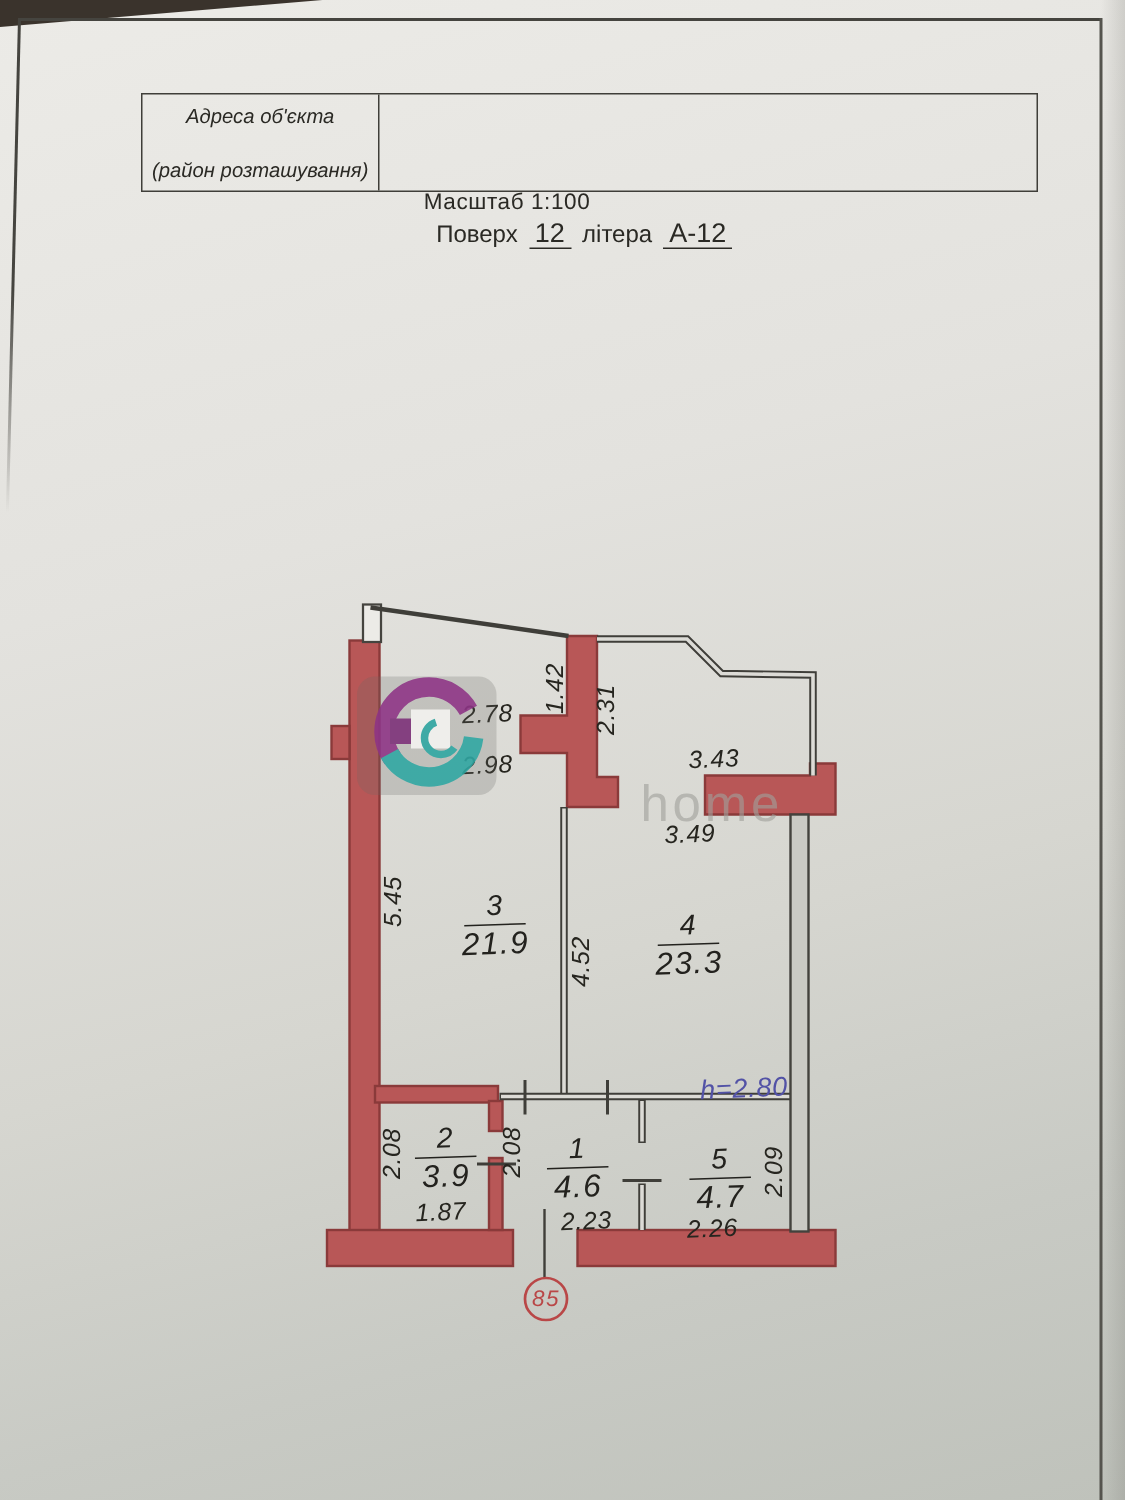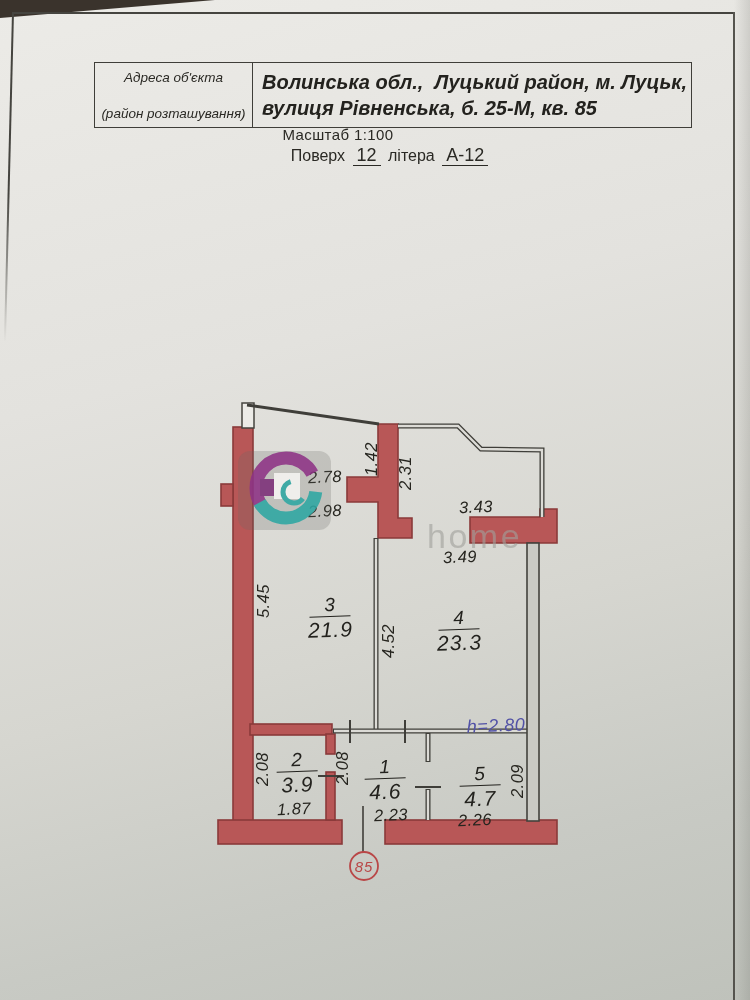--- a/index.html
+++ b/index.html
@@ -61,24 +61,20 @@
   <div class="border-top"></div>
   <div class="border-right"></div>
   <div class="border-left"></div>
   <div class="edge-shade"></div>
 
 
   <div class="addr-table">
     <div class="addr-left">
       <span>Адреса об'єкта</span>
       <span>(район розташування)</span>
-    </div>
-    <div class="addr-right">
-      <span>Волинська обл.,  Луцький район, м. Луцьк,</span>
-      <span>вулиця Рівненська, б. 25-М, кв. 85</span>
     </div>
   </div>
 
   <div class="scale-line">Масштаб 1:100</div>
 
   <div class="floor-line">
     <span>Поверх</span>
     <span class="uval">12</span>
     <span>літера</span>
     <span class="uval">А-12</span>

